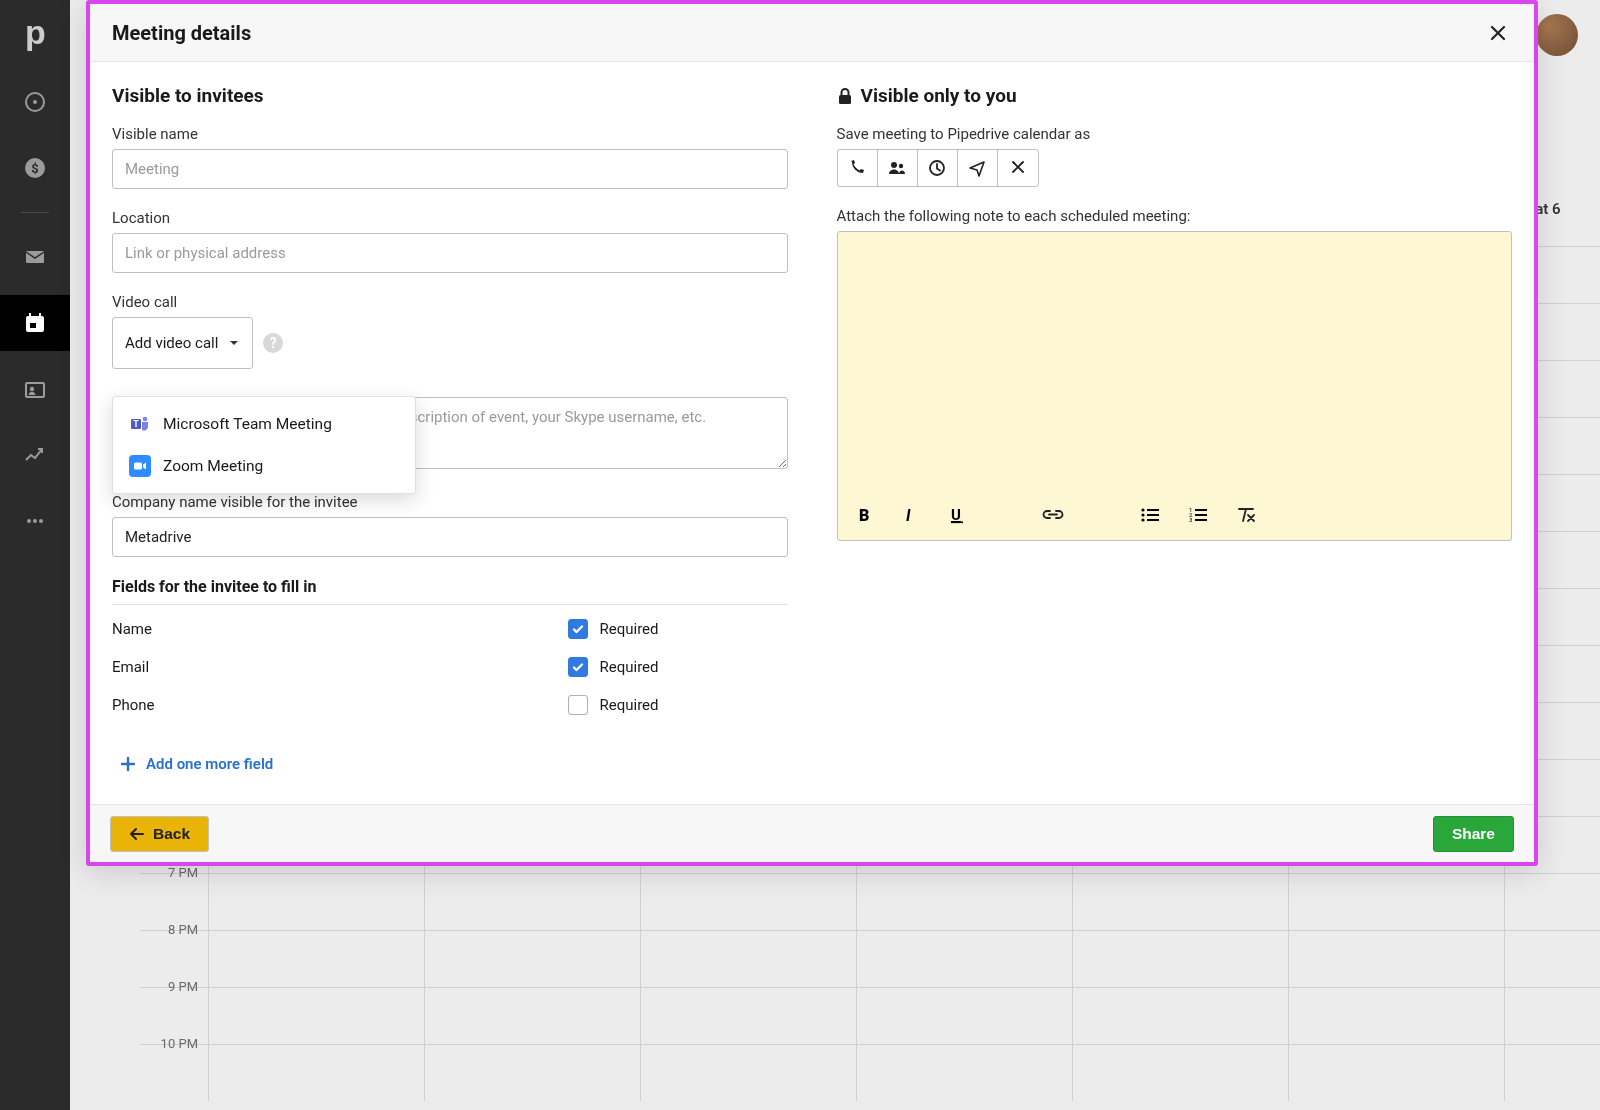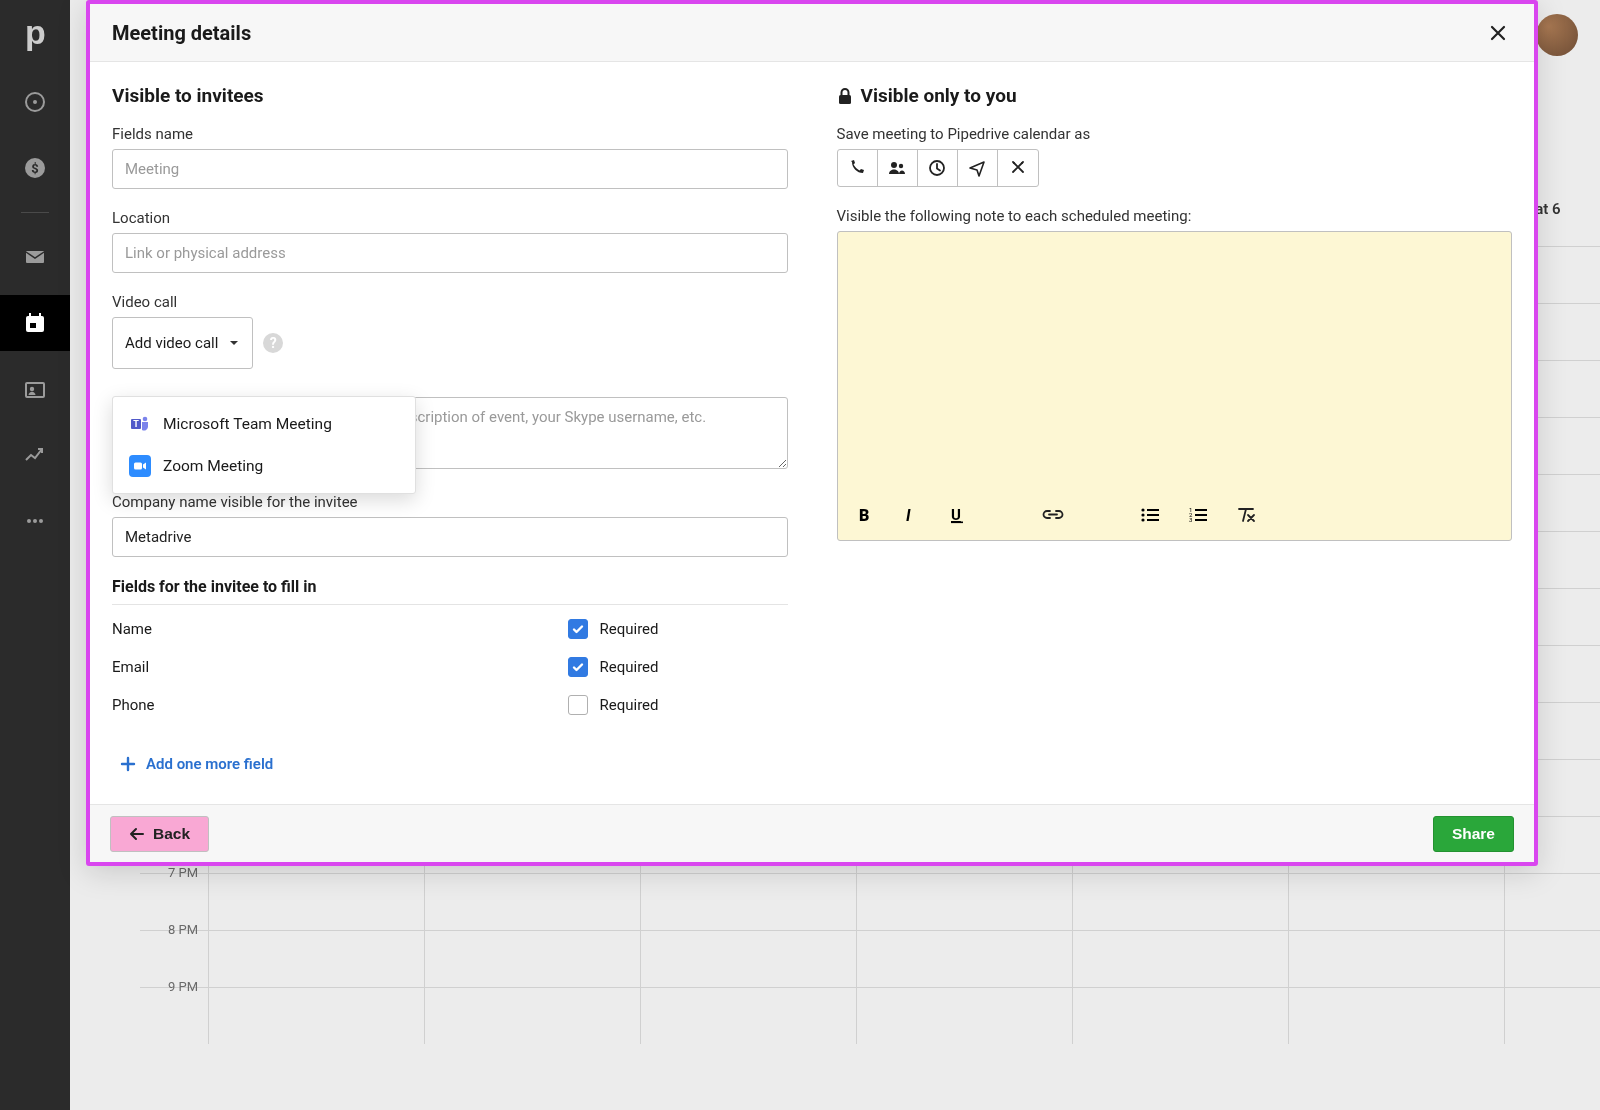--- a/index.html
+++ b/index.html
@@ -340,21 +340,21 @@
     border-radius: 3px;
     font-size: 15.5px;
     font-weight: 600;
     padding: 8px 18px;
     cursor: pointer;
     display: inline-flex;
     align-items: center;
     gap: 8px;
   }
   .btn-secondary {
-    background: #f9a8d4;
+    background: #eab308;
     border: 1px solid #c0c0c0;
     color: #222;
   }
   .btn-primary {
     background: #2aa73a;
     border: 1px solid #239230;
     color: #fff;
   }
 
   svg { display: block; }
@@ -590,41 +590,53 @@
         <div class="cal-cols">
           <div class="cal-col"></div>
           <div class="cal-col"></div>
           <div class="cal-col"></div>
           <div class="cal-col"></div>
           <div class="cal-col"></div>
           <div class="cal-col"></div>
           <div class="cal-col"></div>
         </div>
       </div>
+    <div class="cal-row">
+        <div class="cal-time">10 PM</div>
+        <div class="cal-cols">
+          <div class="cal-col"></div>
+          <div class="cal-col"></div>
+          <div class="cal-col"></div>
+          <div class="cal-col"></div>
+          <div class="cal-col"></div>
+          <div class="cal-col"></div>
+          <div class="cal-col"></div>
+        </div>
+      </div>
   </div>
 </div>
 
 <div class="modal">
 
   <div class="modal-header">
     <h1>Meeting details</h1>
     <div class="close-btn">
       <svg width="18" height="18" viewBox="0 0 18 18">
           <path d="M3 3l12 12M15 3L3 15" stroke="#222" stroke-width="2.2" stroke-linecap="round"></path>
         </svg>
     </div>
   </div>
 
   <div class="modal-body">
 
     <div class="col-left" style="position:relative">
       <h2 class="section-title">Visible to invitees</h2>
 
       <div class="form-group">
-        <label class="form-label">Fields name</label>
+        <label class="form-label">Visible name</label>
         <input class="text-input" type="text" placeholder="Meeting" style="">
       </div>
 
       <div class="form-group">
         <label class="form-label">Location</label>
         <input class="text-input" type="text" placeholder="Link or physical address" style="">
       </div>
 
       <div class="form-group" style="margin-bottom:14px">
         <label class="form-label">Video call</label>
@@ -753,21 +765,21 @@
             <svg width="18" height="18" viewBox="0 0 18 18">
                 <path d="M4 3l10 10M14 3L4 13" stroke="#222" stroke-width="1.8" stroke-linecap="round"></path>
                 <circle cx="5" cy="4" r="1" fill="#222"></circle>
                 <circle cx="13" cy="4" r="1" fill="#222"></circle>
               </svg>
           </div>
         </div>
       </div>
 
       <div class="form-group">
-        <label class="form-label">Visible the following note to each scheduled meeting:</label>
+        <label class="form-label">Attach the following note to each scheduled meeting:</label>
         <div class="note-editor">
           <div class="note-body"></div>
           <div class="note-toolbar">
             <span class="tool">
                 <svg width="18" height="18" viewBox="0 0 18 18">
                   <text x="3" y="15" font-size="16" font-weight="900">B</text>
                 </svg>
               </span>
             <span class="tool">
                 <svg width="18" height="18" viewBox="0 0 18 18">

